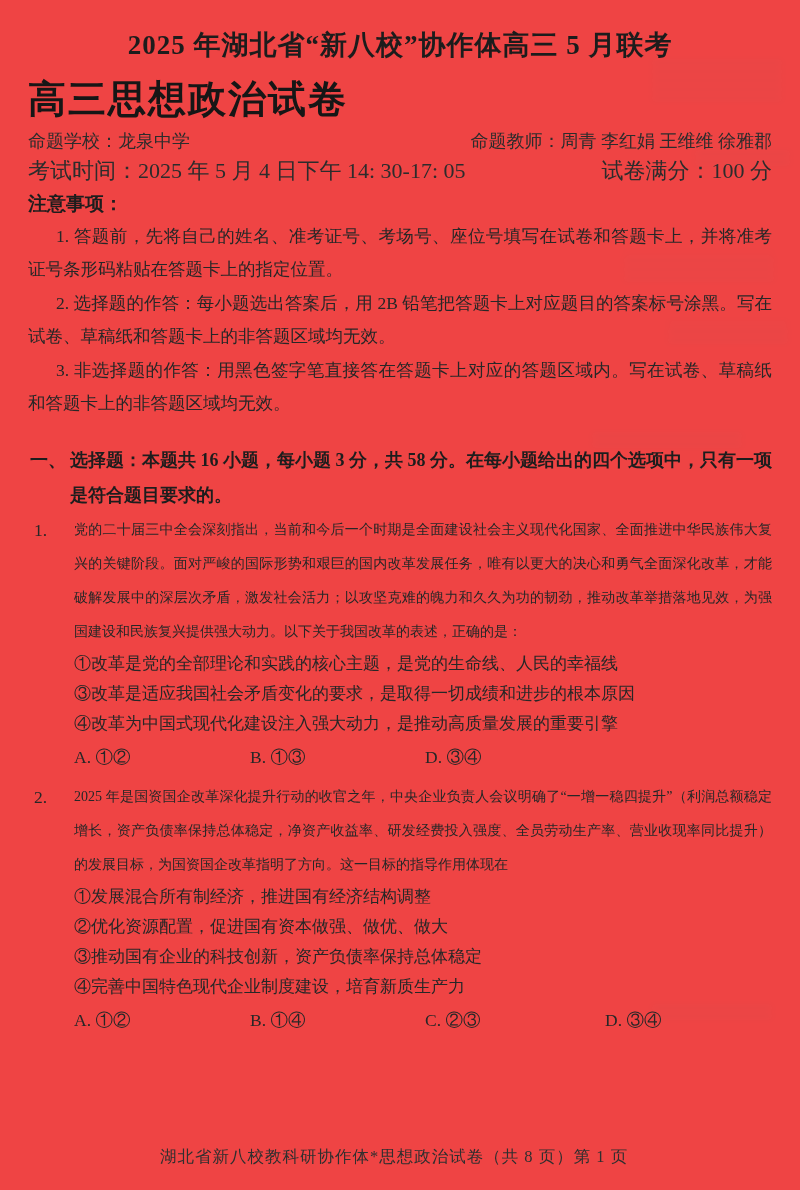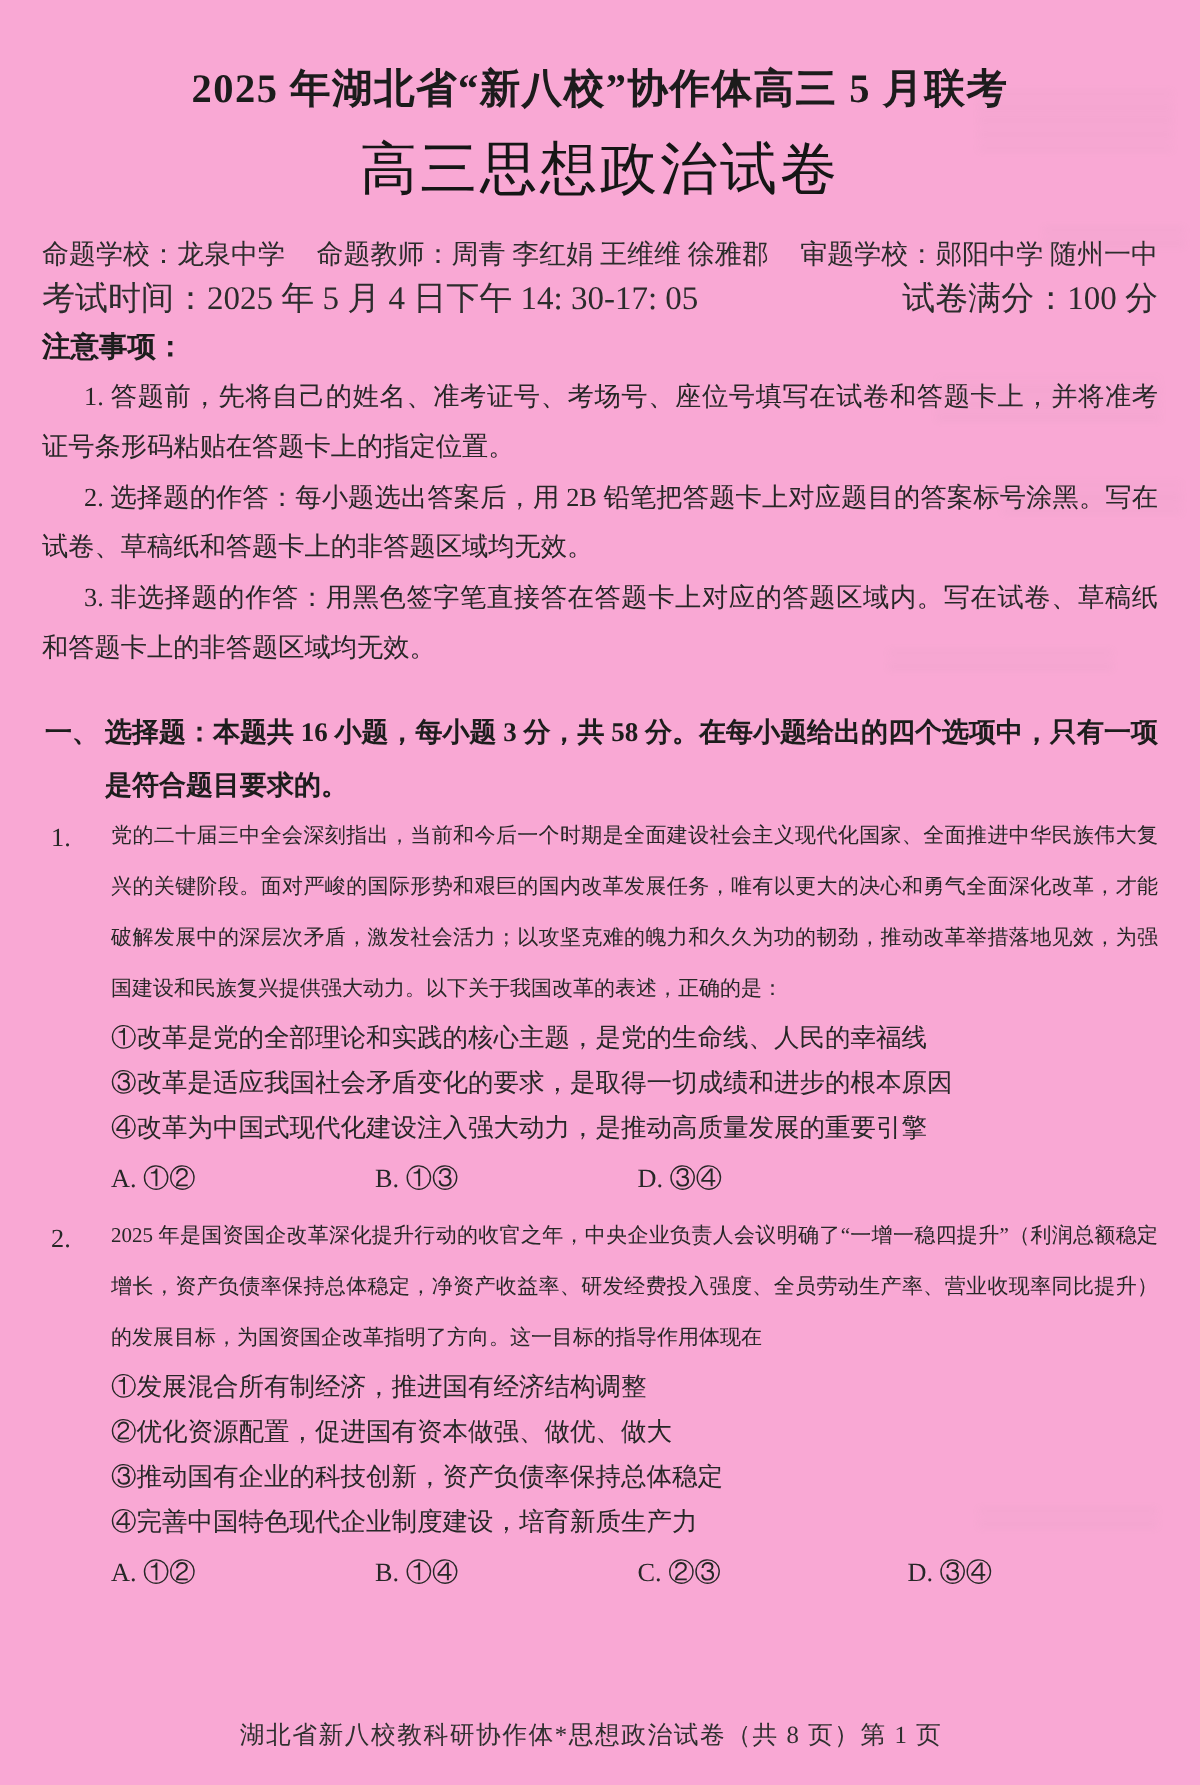--- a/index.html
+++ b/index.html
@@ -1,39 +1,38 @@
 <!DOCTYPE html>
 <html lang="zh"><head>
 <meta charset="utf-8">
 <title>高三思想政治试卷</title>
 <style>
   html,body{margin:0;padding:0;background:#ffffff;}
   .page{
     position:relative;
     width:800px;height:1190px;
     margin:0 auto;
-    background:#f9a8d4;
+    background:#ef4444;
     box-sizing:border-box;
-    padding:40px 28px 0 28px;
+    padding:26px 28px 0 28px;
     font-family:"Liberation Serif","DejaVu Serif",serif;
     color:#262626;
     overflow:hidden;
   }
   
   .title-main{
     text-align:center;font-size:27px;line-height:38px;
     font-weight:700;color:#1c1c1c;letter-spacing:1px;margin:0;
   }
   .title-sub{
-    text-align:center;font-size:38px;line-height:54px;
-    font-weight:400;color:#161616;letter-spacing:2px;margin:8px 0 0 0;
+    font-size:38px;line-height:54px;
+    font-weight:700;color:#161616;letter-spacing:2px;margin:8px 0 0 0;
   }
   
   .info-line1{
-    margin-top:14px;
     display:flex;justify-content:space-between;align-items:baseline;
     font-size:18px;line-height:30px;color:#2c2c2c;
   }
   .info-line2{
     display:flex;justify-content:space-between;align-items:baseline;
     font-size:22px;line-height:30px;color:#2c2c2c;
   }
   .info-group{white-space:nowrap;}
   
   .notice-heading{
@@ -98,21 +97,20 @@
   <div class="smudge s4"></div>
   <div class="smudge s5"></div>
   <div class="smudge s6"></div>
 
   <h1 class="title-main">2025 年湖北省“新八校”协作体高三 5 月联考</h1>
   <h2 class="title-sub">高三思想政治试卷</h2>
 
   <div class="info-line1">
     <span class="info-group"><span>命题学校：</span><span>龙泉中学</span></span>
     <span class="info-group"><span>命题教师：</span><span>周青 李红娟 王维维 徐雅郡</span></span>
-    <span class="info-group"><span>审题学校：</span><span>郧阳中学 随州一中</span></span>
   </div>
 
   <div class="info-line2">
     <span class="info-group"><span>考试时间：</span><span>2025 年 5 月 4 日下午 14: 30-17: 05</span></span>
     <span class="info-group"><span>试卷满分：</span><span>100 分</span></span>
   </div>
 
   <div class="notice-heading">注意事项：</div>
   <p class="notice-item">1. 答题前，先将自己的姓名、准考证号、考场号、座位号填写在试卷和答题卡上，并将准考证号条形码粘贴在答题卡上的指定位置。</p>
   <p class="notice-item">2. 选择题的作答：每小题选出答案后，用 2B 铅笔把答题卡上对应题目的答案标号涂黑。写在试卷、草稿纸和答题卡上的非答题区域均无效。</p>

